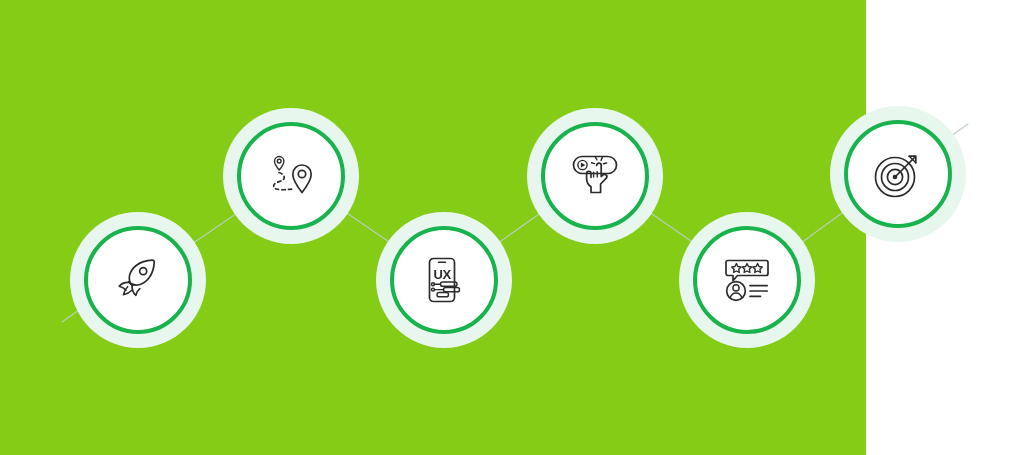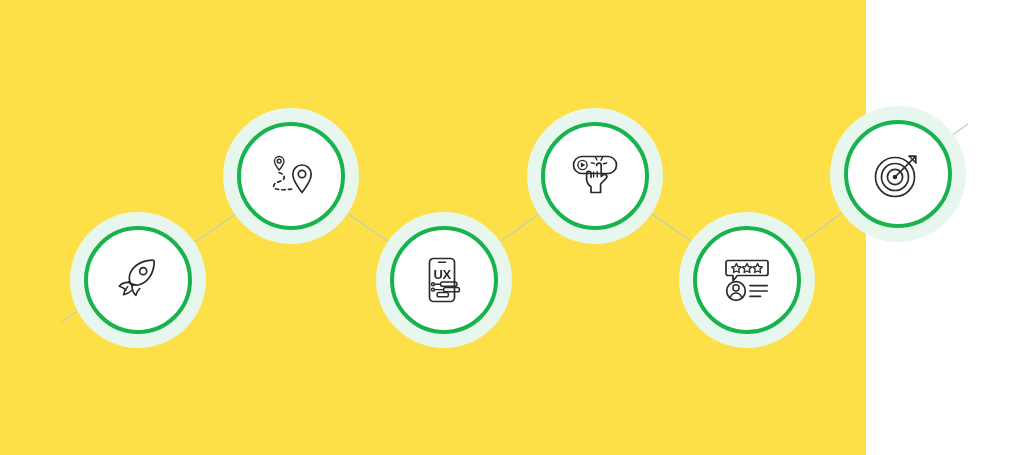--- a/index.html
+++ b/index.html
@@ -10,21 +10,21 @@
   body {
     width: 1024px;
     height: 455px;
     overflow: hidden;
     font-family: "Liberation Sans", sans-serif;
   }
   #infographic-root {
     position: relative;
     width: 866px;
     height: 455px;
-    background: #fde047;
+    background: #84cc16;
   }
   #connector-layer {
     position: absolute;
     left: 0;
     top: 0;
     width: 1024px;
     height: 455px;
     pointer-events: none;
   }
   .node {

